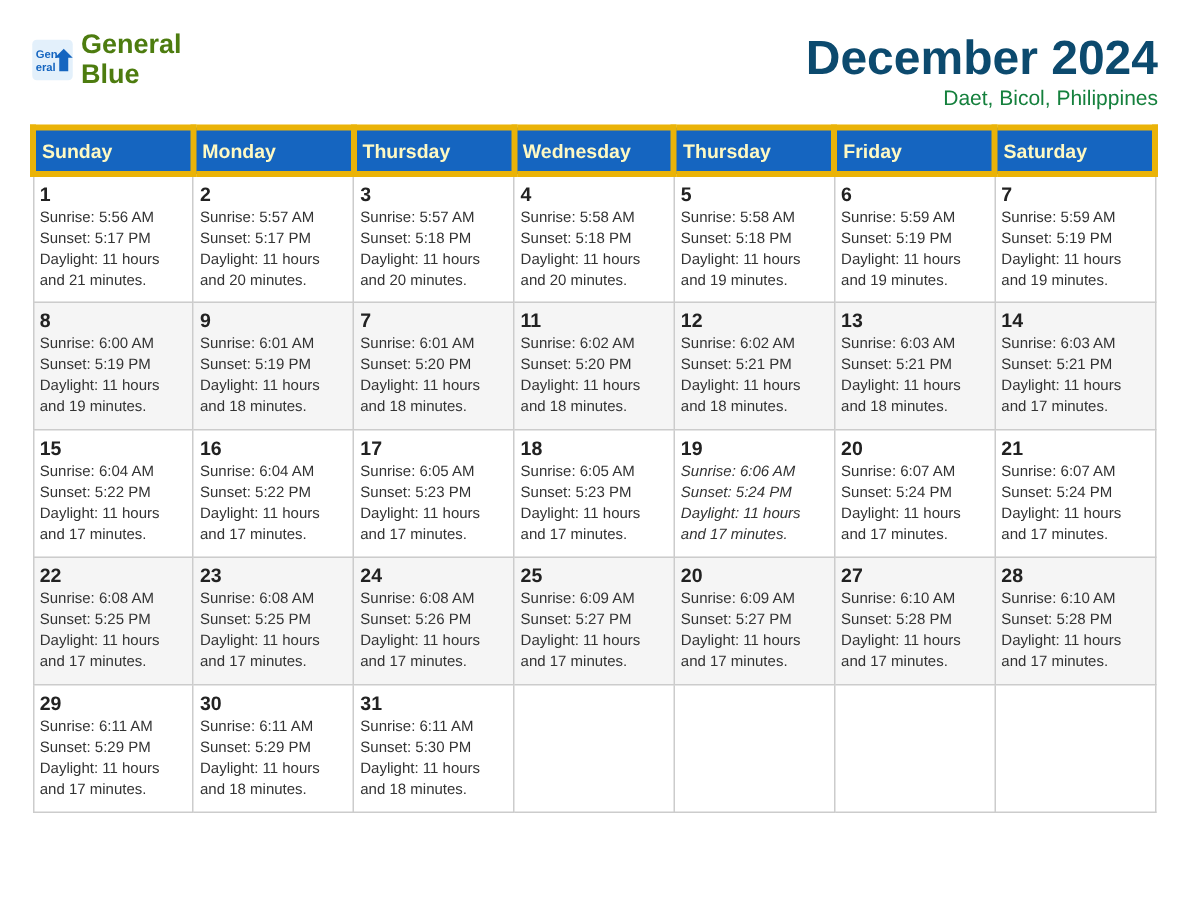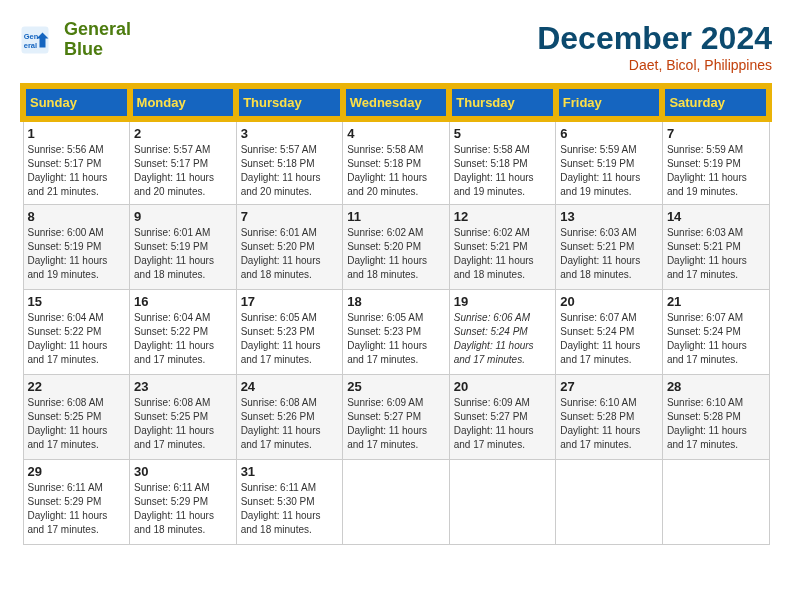--- a/index.html
+++ b/index.html
@@ -12,21 +12,21 @@
     }
     .header {
       display: flex;
       justify-content: space-between;
       align-items: flex-start;
       margin-bottom: 10px;
     }
     .logo {
       display: flex;
       align-items: center;
-      gap: 14px;
+      gap: 4px;
     }
     .logo-text {
       font-size: 18px;
       font-weight: bold;
       color: #333;
       line-height: 1.1;
     }
     .logo-text span {
       color: #4d7c0f;
     }
@@ -37,35 +37,35 @@
     .title-block {
       text-align: right;
     }
     .month-title {
       font-size: 32px;
       font-weight: bold;
       color: #0c4a6e;
     }
     .location {
       font-size: 14px;
-      color: #c2410c;
+      color: #15803d;
     }
     table {
       width: 100%;
       border-collapse: collapse;
       font-size: 10.5px;
     }
     thead tr th {
       background-color: #1565c0;
-      color: #fde047;
+      color: #fef9c3;
       padding: 6px 4px;
       text-align: left;
       font-size: 13px;
       font-weight: bold;
-      border: 6px solid #eab308;
+      border: 4px solid #eab308;
     }
     tbody tr td {
       border: 1px solid #ccc;
       vertical-align: top;
       padding: 4px 4px 4px 4px;
       width: calc(100% / 7);
       min-height: 80px;
       height: 85px;
     }
     tbody tr:nth-child(even) td {

